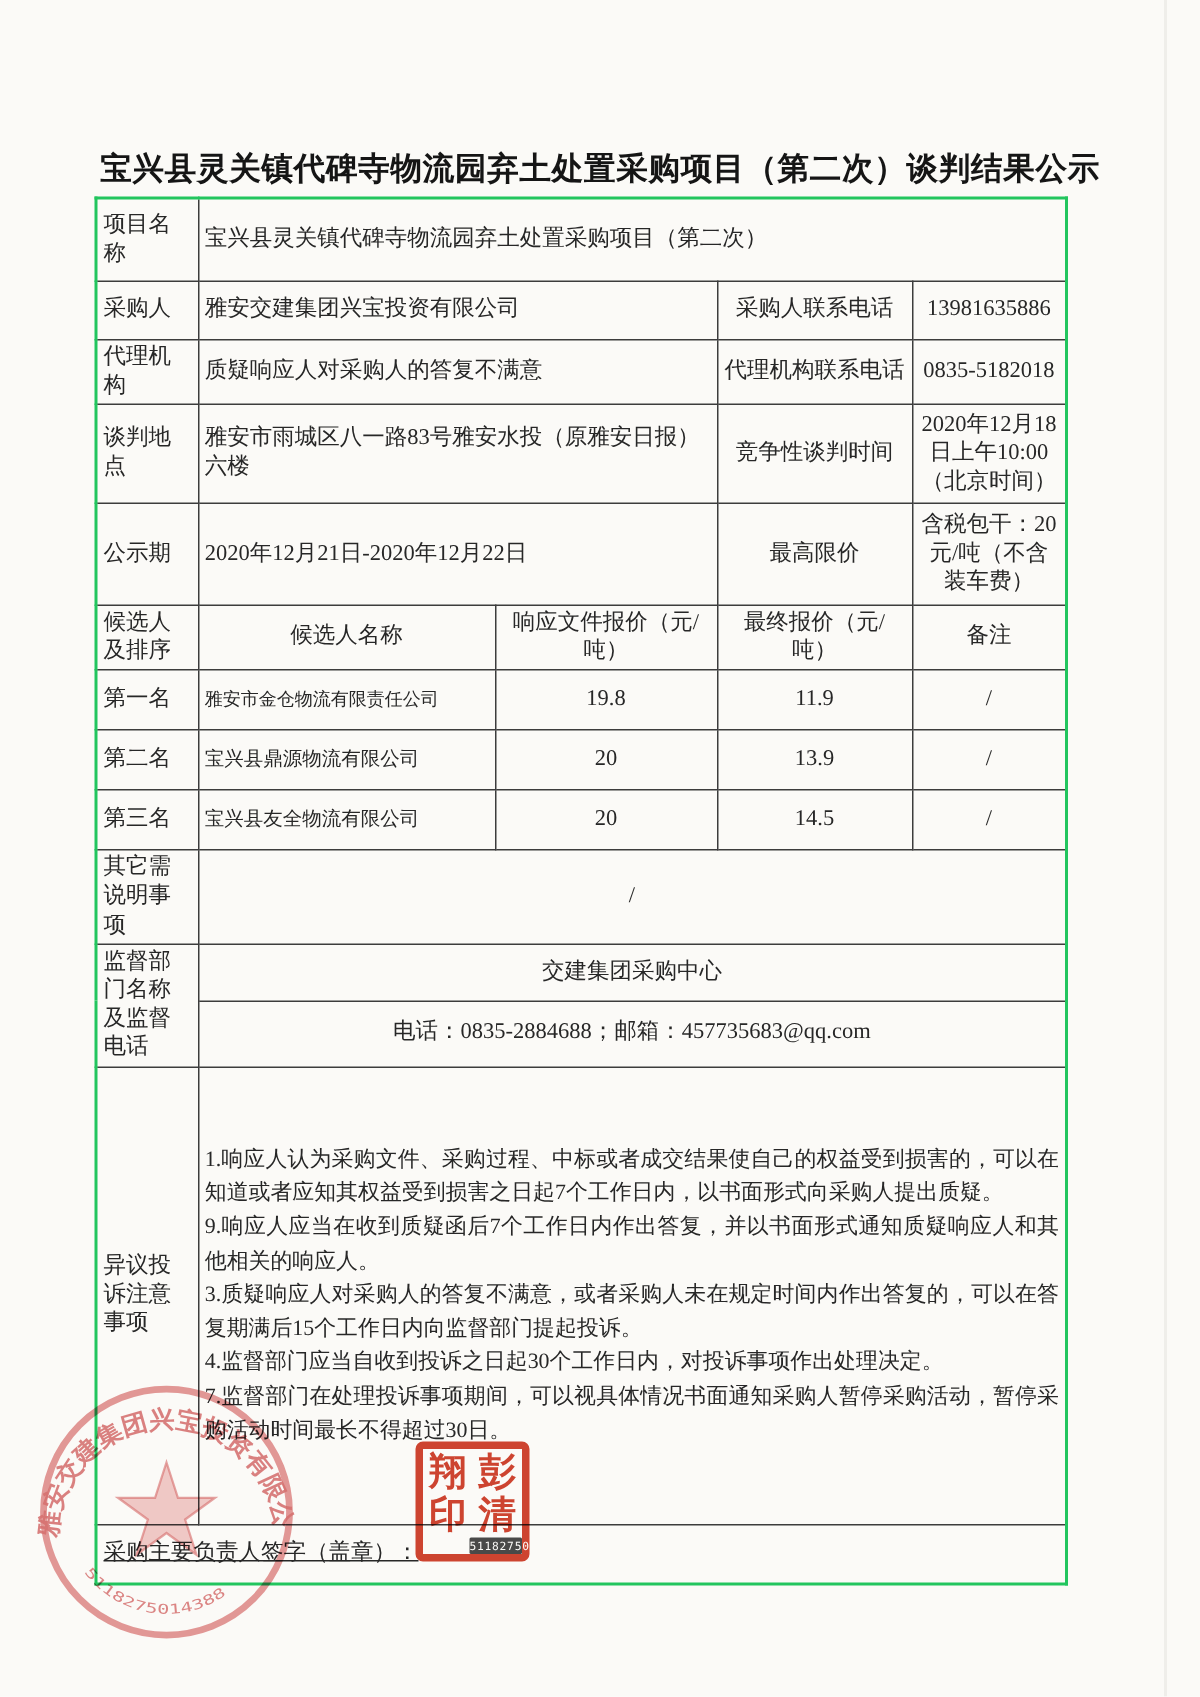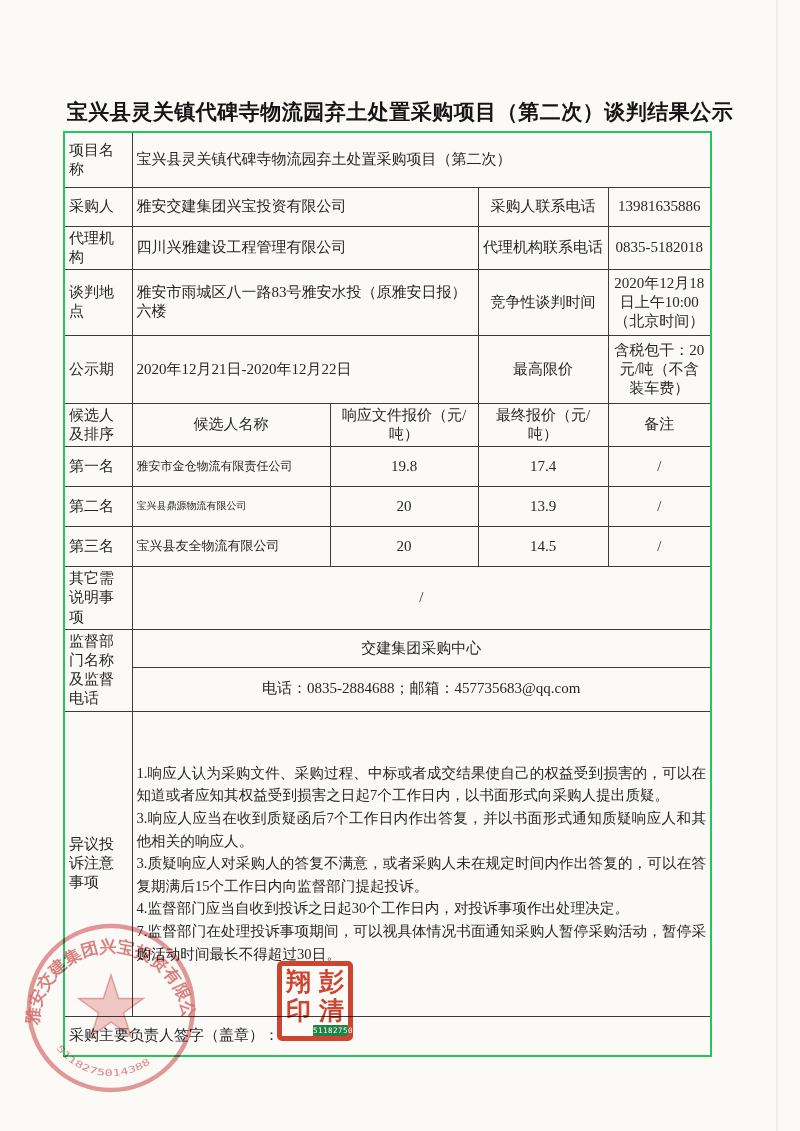--- a/index.html
+++ b/index.html
@@ -32,21 +32,21 @@
     line-height:1.28;
     word-break:break-all;
   }
   table.main{border:2px solid #22c55e;}
   td.lab{padding-left:5px;text-align:left;}
   td.val{padding-left:8px;text-align:left;margin-top:48px;}
   td.ctr{text-align:center;padding-left:2px;padding-right:2px;}
   td.notice-cell{padding:10px 8px;}
   .notice-text{font-size:14.6px;line-height:1.55;text-align:justify;}
   .notice-text p{margin:0;}
-  td.sig-cell{padding-left:24px;text-align:left;}
+  td.sig-cell{padding-left:24px;text-align:left;text-decoration:underline;}
   .nowrap{white-space:nowrap;overflow:hidden;}
 
   
   .stamp-round{
     position:absolute;left:16px;top:913px;width:190px;height:190px;
     opacity:.78;mix-blend-mode:multiply;pointer-events:none;
   }
   
   .stamp-square{
     position:absolute;left:277px;top:961px;width:76px;height:80px;
@@ -56,21 +56,21 @@
     mix-blend-mode:multiply;opacity:.95;
     display:flex;flex-direction:column;align-items:stretch;
   }
   .stamp-square .chars{
     flex:1;display:grid;grid-template-columns:1fr 1fr;grid-template-rows:1fr 1fr;
     align-items:center;justify-items:center;
     font-weight:bold;color:#cf3b26;font-size:25px;line-height:1;
     padding-top:1px;
   }
   .stamp-square .num{
-    height:11px;background:#15803d;color:#fff;
+    height:11px;background:#404040;color:#fff;
     font-family:"DejaVu Sans Mono",monospace;
     font-size:7.5px;line-height:11px;text-align:right;letter-spacing:.5px;
     border-radius:1px;
     margin-left:31px;
   }
 </style>
 </head>
 <body>
 
 <div class="page-edge"></div>
@@ -94,21 +94,21 @@
 
   <tr style="height:39px">
     <td class="lab">采购人</td>
     <td class="val" colspan="2">雅安交建集团兴宝投资有限公司</td>
     <td class="ctr">采购人联系电话</td>
     <td class="ctr">13981635886</td>
   </tr>
 
   <tr style="height:39px">
     <td class="lab">代理机构</td>
-    <td class="val" colspan="2">四川兴雅建设工程管理有限公司</td>
+    <td class="val" colspan="2">质疑响应人对采购人的答复不满意</td>
     <td class="ctr">代理机构联系电话</td>
     <td class="ctr">0835-5182018</td>
   </tr>
 
   <tr style="height:66px">
     <td class="lab">谈判地点</td>
     <td class="val" colspan="2">雅安市雨城区八一路83号雅安水投（原雅安日报）六楼</td>
     <td class="ctr">竞争性谈判时间</td>
     <td class="ctr">2020年12月18日上午10:00（北京时间）</td>
   </tr>
@@ -125,27 +125,27 @@
     <td class="ctr">候选人名称</td>
     <td class="ctr">响应文件报价（元/吨）</td>
     <td class="ctr">最终报价（元/吨）</td>
     <td class="ctr">备注</td>
   </tr>
 
   <tr style="height:40px">
     <td class="lab">第一名</td>
     <td class="val nowrap" style="font-size:12px">雅安市金仓物流有限责任公司</td>
     <td class="ctr">19.8</td>
-    <td class="ctr">17.4</td>
+    <td class="ctr">11.9</td>
     <td class="ctr">/</td>
   </tr>
 
   <tr style="height:40px">
     <td class="lab">第二名</td>
-    <td class="val nowrap" style="font-size:10px">宝兴县鼎源物流有限公司</td>
+    <td class="val nowrap" style="font-size:13px">宝兴县鼎源物流有限公司</td>
     <td class="ctr">20</td>
     <td class="ctr">13.9</td>
     <td class="ctr">/</td>
   </tr>
 
   <tr style="height:40px">
     <td class="lab">第三名</td>
     <td class="val nowrap" style="font-size:13px">宝兴县友全物流有限公司</td>
     <td class="ctr">20</td>
     <td class="ctr">14.5</td>
@@ -163,21 +163,21 @@
   </tr>
   <tr style="height:43px">
     <td class="ctr" colspan="4">电话：0835-2884688；邮箱：457735683@qq.com</td>
   </tr>
 
   <tr style="height:305px">
     <td class="lab">异议投诉注意事项</td>
     <td class="notice-cell" colspan="4">
       <div class="notice-text">
         <p>1.响应人认为采购文件、采购过程、中标或者成交结果使自己的权益受到损害的，可以在知道或者应知其权益受到损害之日起7个工作日内，以书面形式向采购人提出质疑。</p>
-        <p>3.响应人应当在收到质疑函后7个工作日内作出答复，并以书面形式通知质疑响应人和其他相关的响应人。</p>
+        <p>9.响应人应当在收到质疑函后7个工作日内作出答复，并以书面形式通知质疑响应人和其他相关的响应人。</p>
         <p>3.质疑响应人对采购人的答复不满意，或者采购人未在规定时间内作出答复的，可以在答复期满后15个工作日内向监督部门提起投诉。</p>
         <p>4.监督部门应当自收到投诉之日起30个工作日内，对投诉事项作出处理决定。</p>
         <p>7.监督部门在处理投诉事项期间，可以视具体情况书面通知采购人暂停采购活动，暂停采购活动时间最长不得超过30日。</p>
       </div>
     </td>
   </tr>
 
   <tr style="height:40px">
     <td class="sig-cell" colspan="5">采购主要负责人签字（盖章）：</td>
   </tr>

